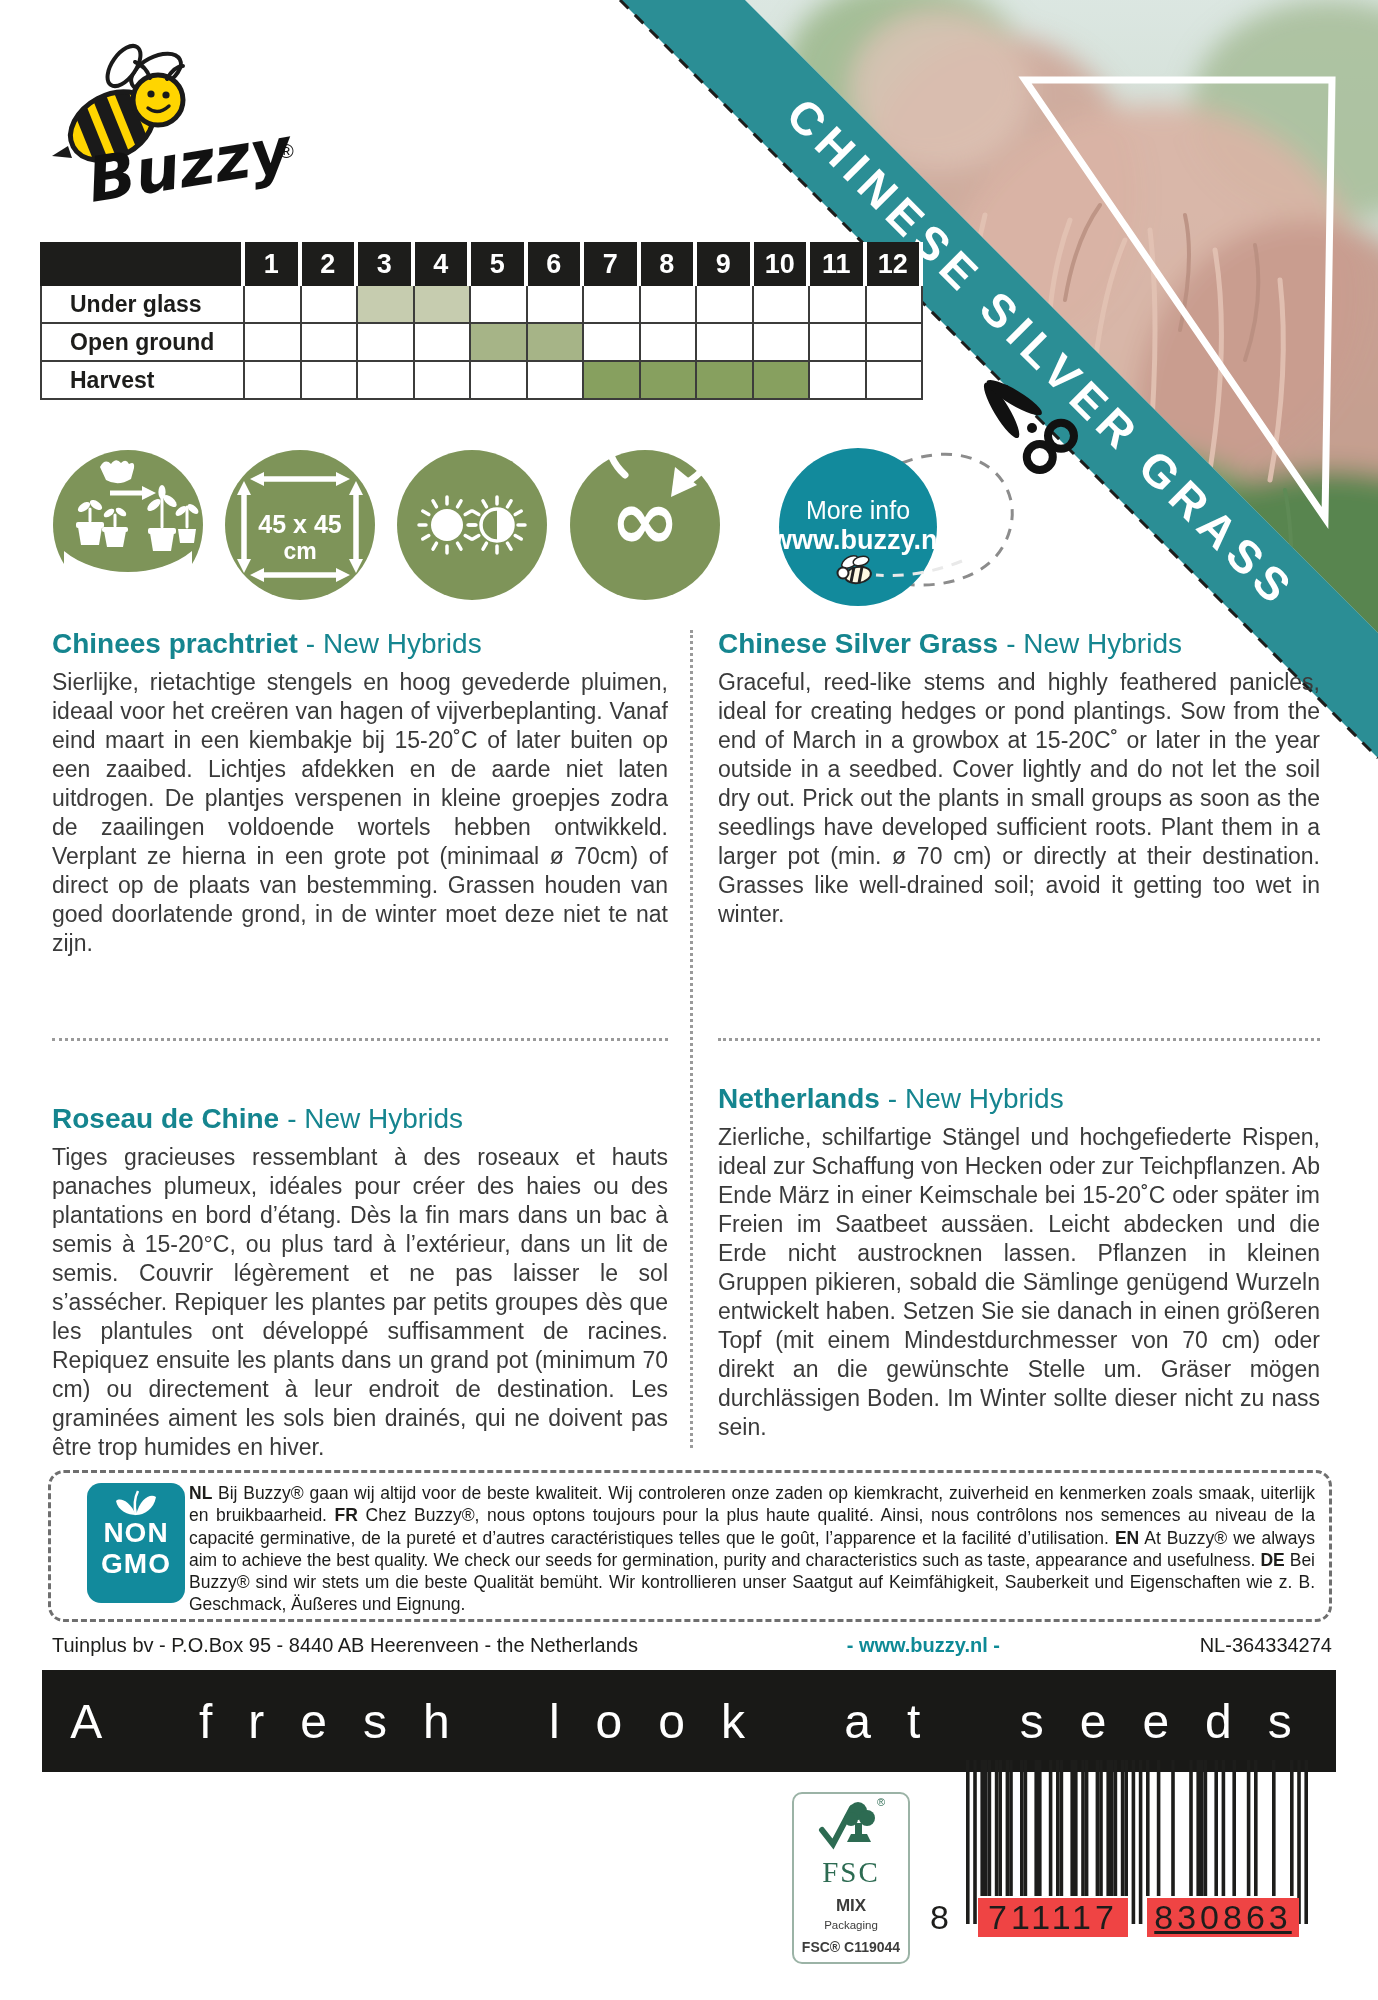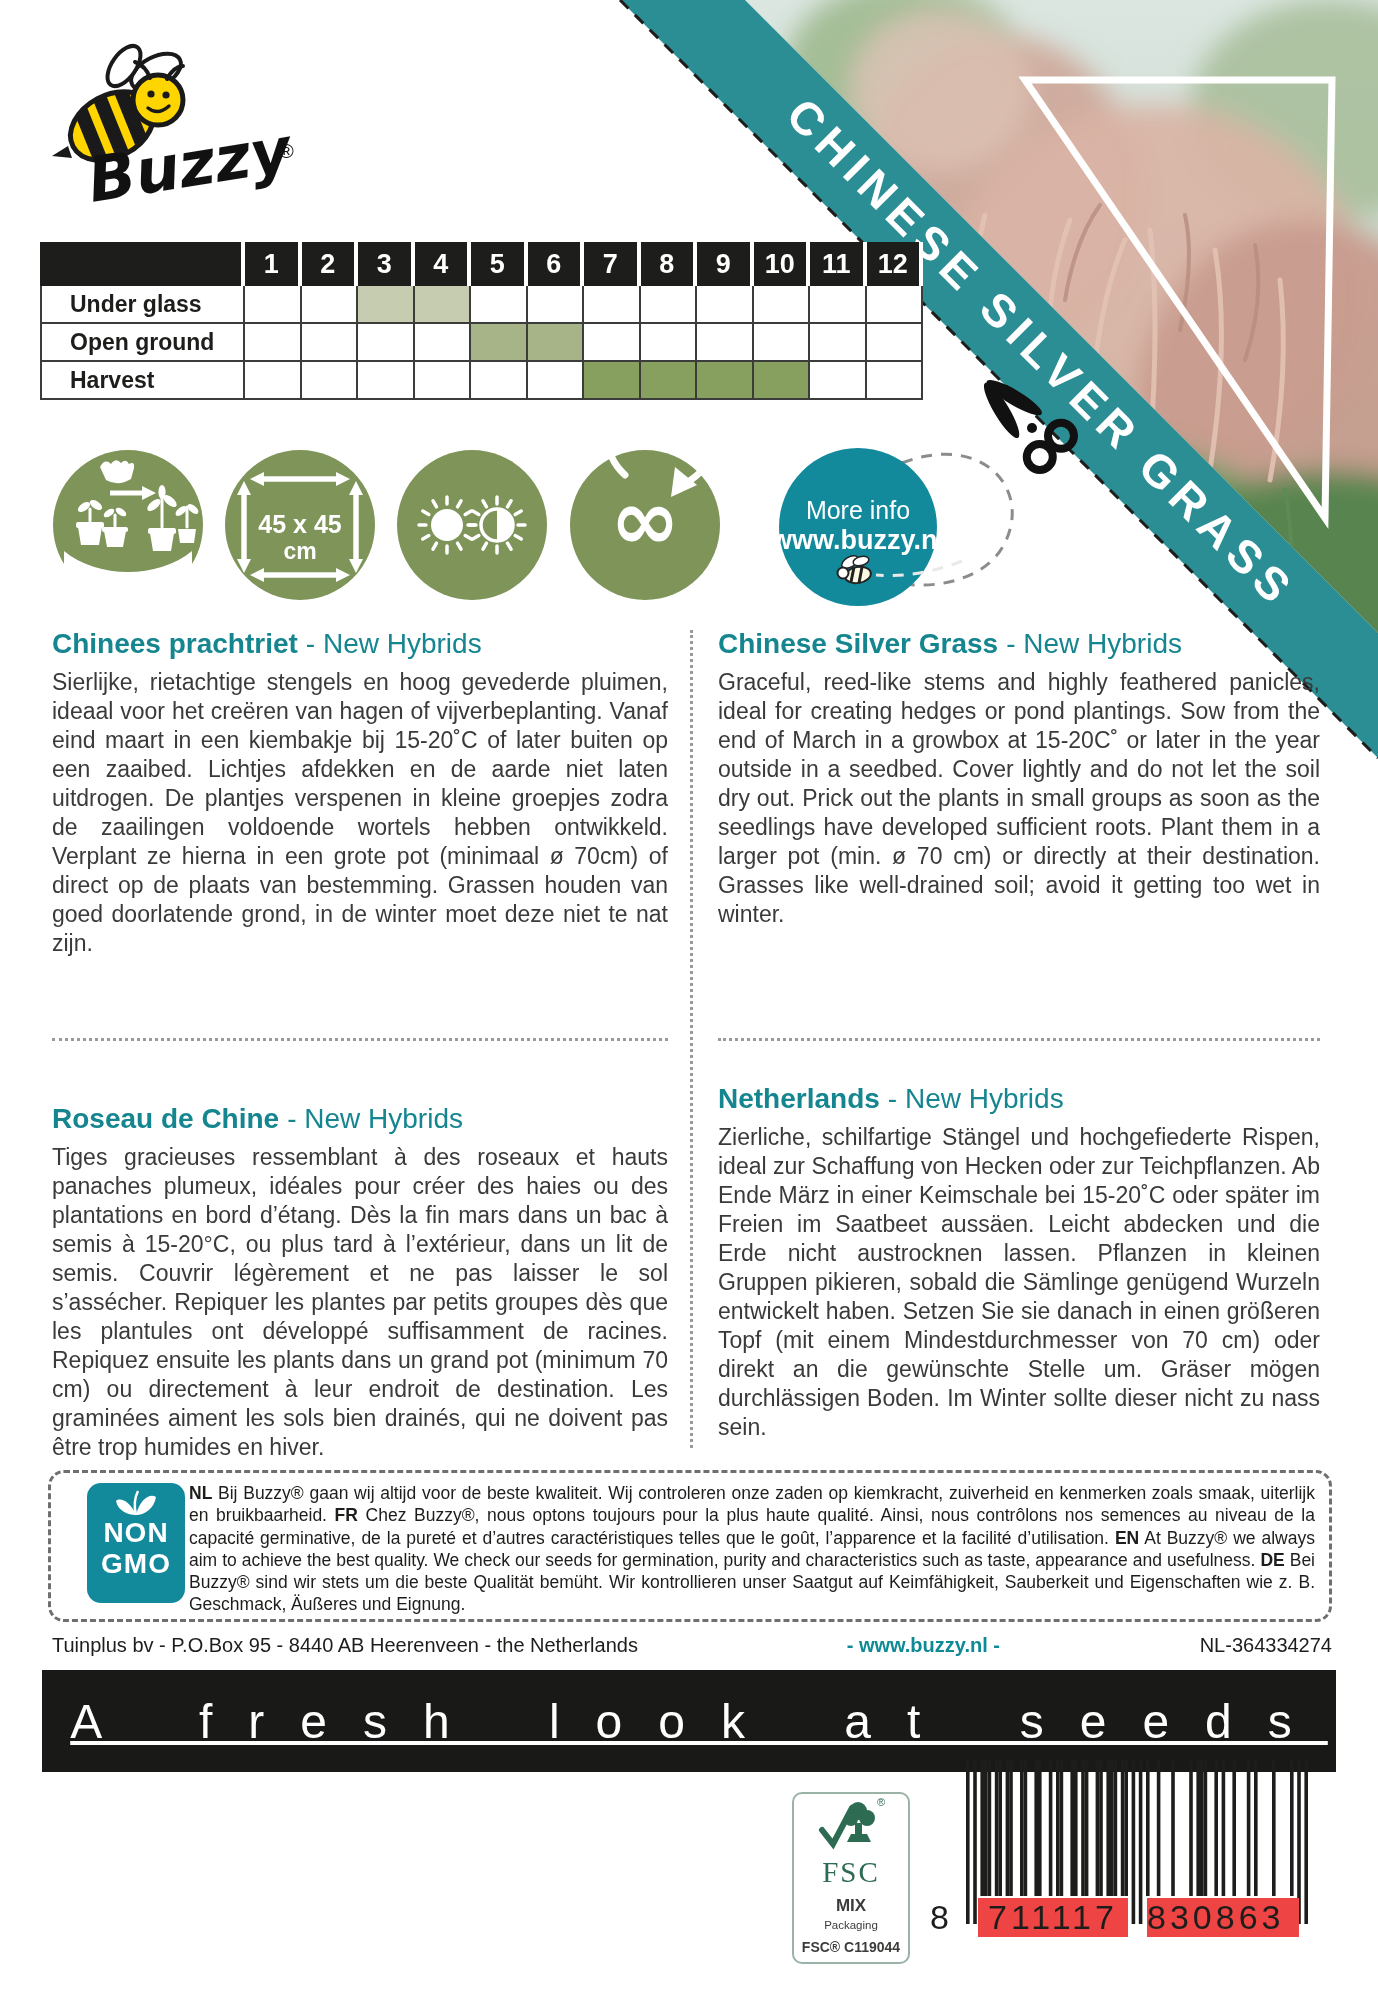--- a/index.html
+++ b/index.html
@@ -42,36 +42,36 @@
       color:#1D1D1B;text-align:justify;}
   .qtext .lang{font-weight:bold;}
 
   
   .addr{position:absolute;left:52px;top:1634px;font-size:20px;}
   .site{position:absolute;left:640px;top:1634px;width:360px;text-align:right;
         font-weight:bold;color:#0E8A96;font-size:20px;}
   .artno{position:absolute;right:46px;top:1634px;font-size:20px;}
   .banner{position:absolute;left:42px;top:1670px;width:1294px;height:102px;background:#191917;
         color:#fff;display:flex;align-items:center;justify-content:center;font-size:48px;
-        letter-spacing:36px;word-spacing:14px;padding-left:20px;box-sizing:border-box;text-decoration:underline;}
+        letter-spacing:36px;word-spacing:14px;padding-left:20px;box-sizing:border-box;}
 
   
   .fsc{position:absolute;left:792px;top:1792px;width:118px;height:172px;border:2px solid #9BB3A6;
        border-radius:10px;box-sizing:border-box;display:flex;flex-direction:column;
        align-items:center;color:#2D6B52;background:#fff;}
   .fsc-name{font-family:"Liberation Serif",serif;font-size:29px;letter-spacing:2px;margin-top:0;}
   .fsc-mix{font-size:17px;font-weight:bold;color:#3C3C3B;margin-top:7px;}
   .fsc-pkg{font-size:11.5px;color:#3C3C3B;margin-top:3px;}
   .fsc-lic{font-size:14px;font-weight:bold;color:#3C3C3B;margin-top:8px;}
   .bc{position:absolute;left:926px;top:1760px;width:400px;height:210px;}
   .bc svg{position:absolute;left:40px;top:0;}
   .bcdigit{position:absolute;top:138px;font-size:34px;letter-spacing:4px;color:#1D1D1B;background:#ef4444;}
   .d8{left:4px;background:transparent;}
   .g1{left:52px;width:150px;text-align:center;}
-  .g2{left:221px;width:152px;}
+  .g2{left:221px;width:152px;text-align:center;text-decoration:underline;}
 
   .abs{position:absolute;}
 </style>
 </head>
 <body>
 
 <div class="page">
 
   <svg class="abs" style="left:0;top:0" width="1378" height="900" viewBox="0 0 1378 900">
     <defs>

